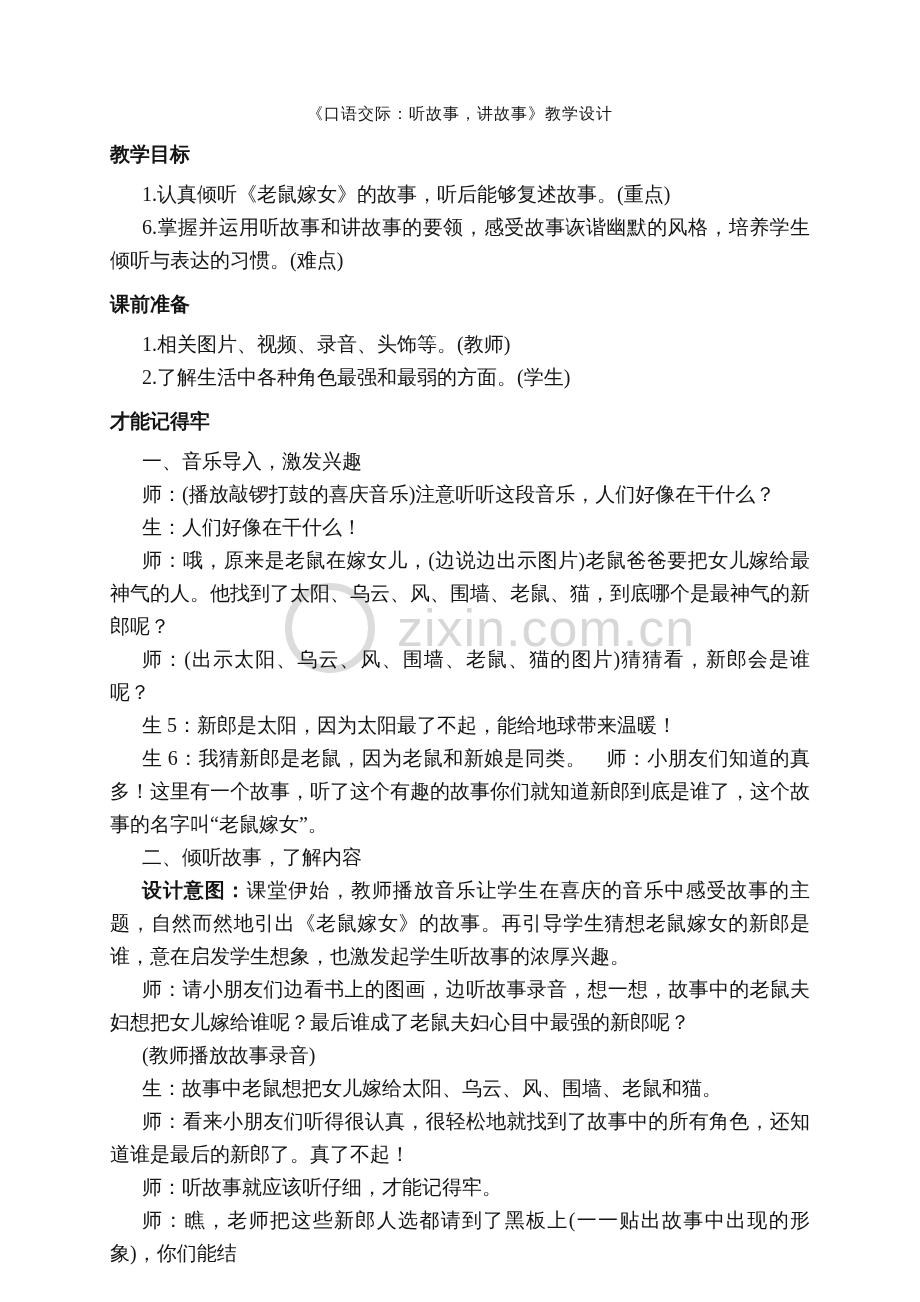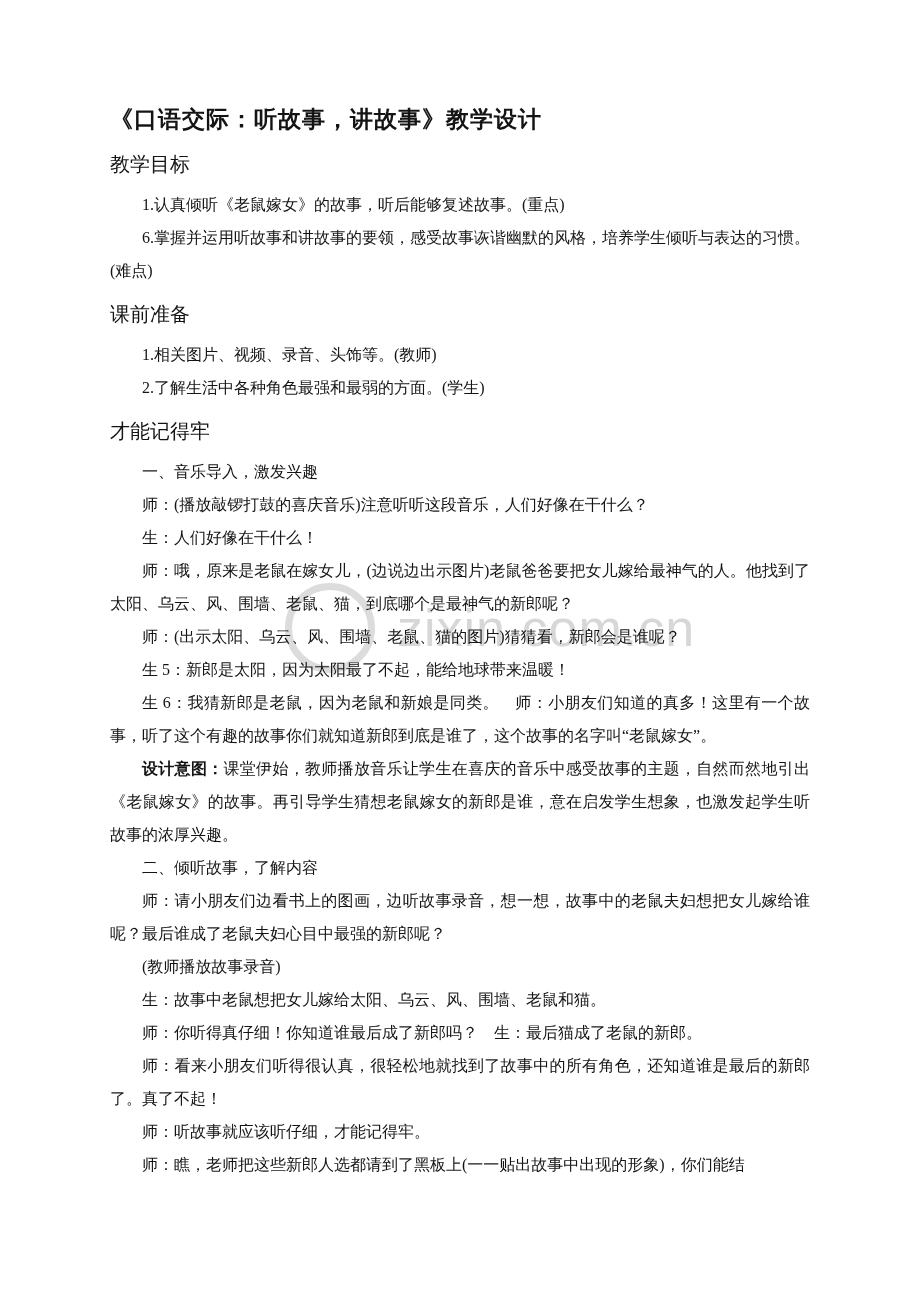--- a/index.html
+++ b/index.html
@@ -4,30 +4,30 @@
 <style>
   html,body{margin:0;padding:0;background:#ffffff;}
   .page{
     width:920px;height:1302px;box-sizing:border-box;
     padding:104px 110px 40px 110px;
     position:relative;z-index:0;background:#ffffff;
     font-family:"Liberation Serif","DejaVu Serif",serif;
     color:#141414;overflow:hidden;
   }
   .doc-title{
-    font-size:23px;font-weight:bold;text-align:left;
+    font-size:16px;font-weight:normal;text-align:center;
     margin:0 0 16px 0;letter-spacing:1px;
     font-family:"Liberation Serif","DejaVu Serif",serif;
   }
   .sec-heading{
-    font-size:20px;font-weight:normal;margin:14px 0 10px 0;
+    font-size:20px;font-weight:bold;margin:14px 0 10px 0;
     font-family:"Liberation Sans","DejaVu Sans",sans-serif;
   }
   .para{
-    font-size:16px;line-height:33px;margin:0;
+    font-size:20px;line-height:33px;margin:0;
     text-indent:32px;text-align:justify;
   }
   .para .lead{font-weight:bold;}
   .watermark{
     position:absolute;left:285px;top:583px;z-index:-1;
     display:flex;align-items:center;gap:22px;
     color:#d7d7d7;pointer-events:none;user-select:none;
   }
   .wm-ring{
     width:76px;height:76px;border:7px solid #dcdcdc;border-radius:50%;
@@ -59,23 +59,22 @@
   <p class="para">2.了解生活中各种角色最强和最弱的方面。(学生)</p>
 
   <h2 class="sec-heading">才能记得牢</h2>
   <p class="para">一、音乐导入，激发兴趣</p>
   <p class="para">师：(播放敲锣打鼓的喜庆音乐)注意听听这段音乐，人们好像在干什么？</p>
   <p class="para">生：人们好像在干什么！</p>
   <p class="para">师：哦，原来是老鼠在嫁女儿，(边说边出示图片)老鼠爸爸要把女儿嫁给最神气的人。他找到了太阳、乌云、风、围墙、老鼠、猫，到底哪个是最神气的新郎呢？</p>
   <p class="para">师：(出示太阳、乌云、风、围墙、老鼠、猫的图片)猜猜看，新郎会是谁呢？</p>
   <p class="para">生 5：新郎是太阳，因为太阳最了不起，能给地球带来温暖！</p>
   <p class="para">生 6：我猜新郎是老鼠，因为老鼠和新娘是同类。　师：小朋友们知道的真多！这里有一个故事，听了这个有趣的故事你们就知道新郎到底是谁了，这个故事的名字叫“老鼠嫁女”。</p>
+  <p class="para">二、倾听故事，了解内容</p>
   <p class="para"><b class="lead">设计意图：</b><span>课堂伊始，教师播放音乐让学生在喜庆的音乐中感受故事的主题，自然而然地引出《老鼠嫁女》的故事。再引导学生猜想老鼠嫁女的新郎是谁，意在启发学生想象，也激发起学生听故事的浓厚兴趣。</span></p>
-  <p class="para">二、倾听故事，了解内容</p>
   <p class="para">师：请小朋友们边看书上的图画，边听故事录音，想一想，故事中的老鼠夫妇想把女儿嫁给谁呢？最后谁成了老鼠夫妇心目中最强的新郎呢？</p>
   <p class="para">(教师播放故事录音)</p>
   <p class="para">生：故事中老鼠想把女儿嫁给太阳、乌云、风、围墙、老鼠和猫。</p>
-  <p class="para">师：你听得真仔细！你知道谁最后成了新郎吗？　生：最后猫成了老鼠的新郎。</p>
   <p class="para">师：看来小朋友们听得很认真，很轻松地就找到了故事中的所有角色，还知道谁是最后的新郎了。真了不起！</p>
   <p class="para">师：听故事就应该听仔细，才能记得牢。</p>
   <p class="para">师：瞧，老师把这些新郎人选都请到了黑板上(一一贴出故事中出现的形象)，你们能结</p>
 
 </div>
 
 </body></html>

